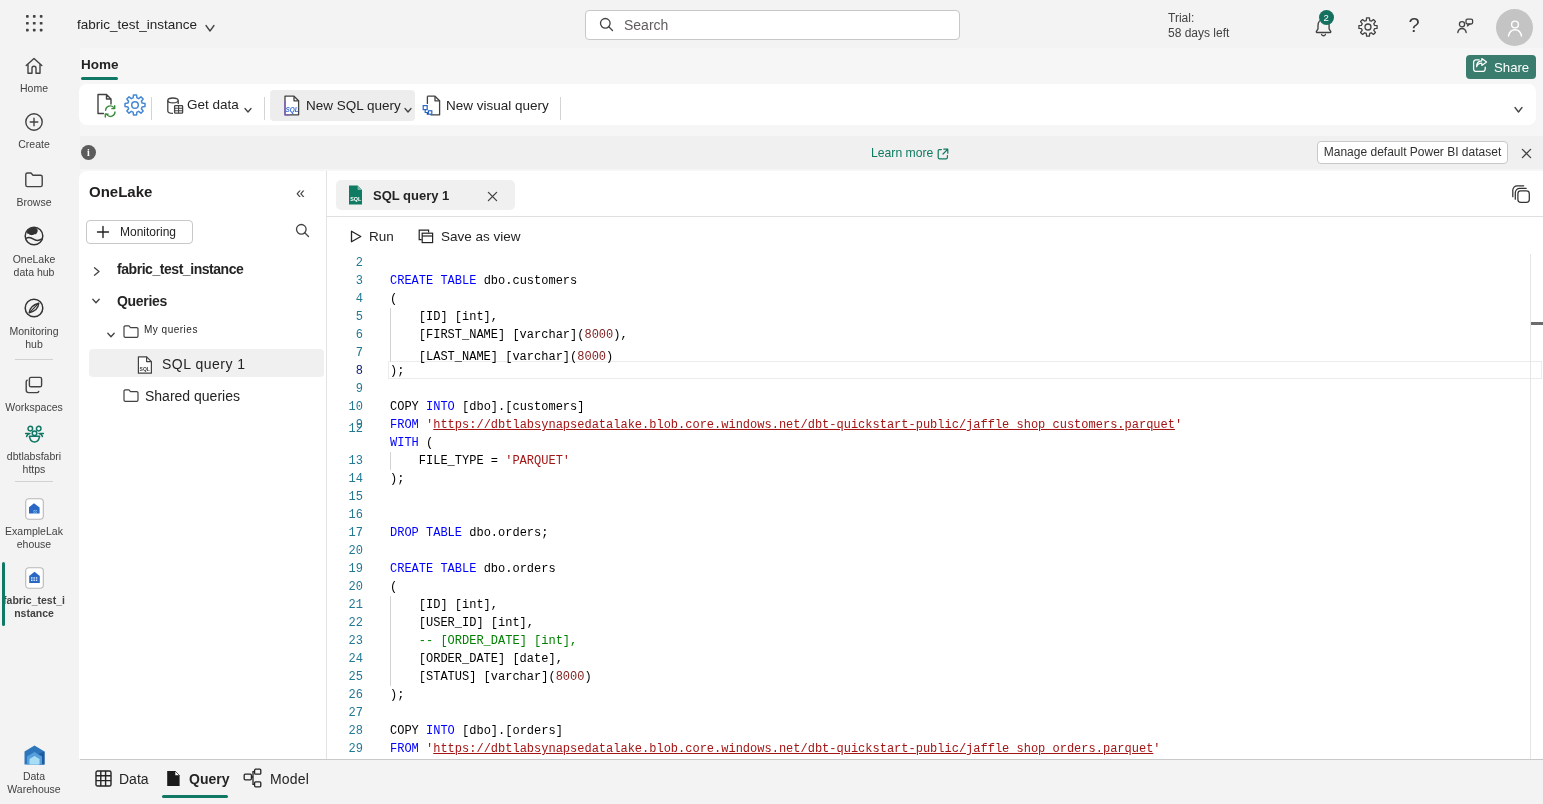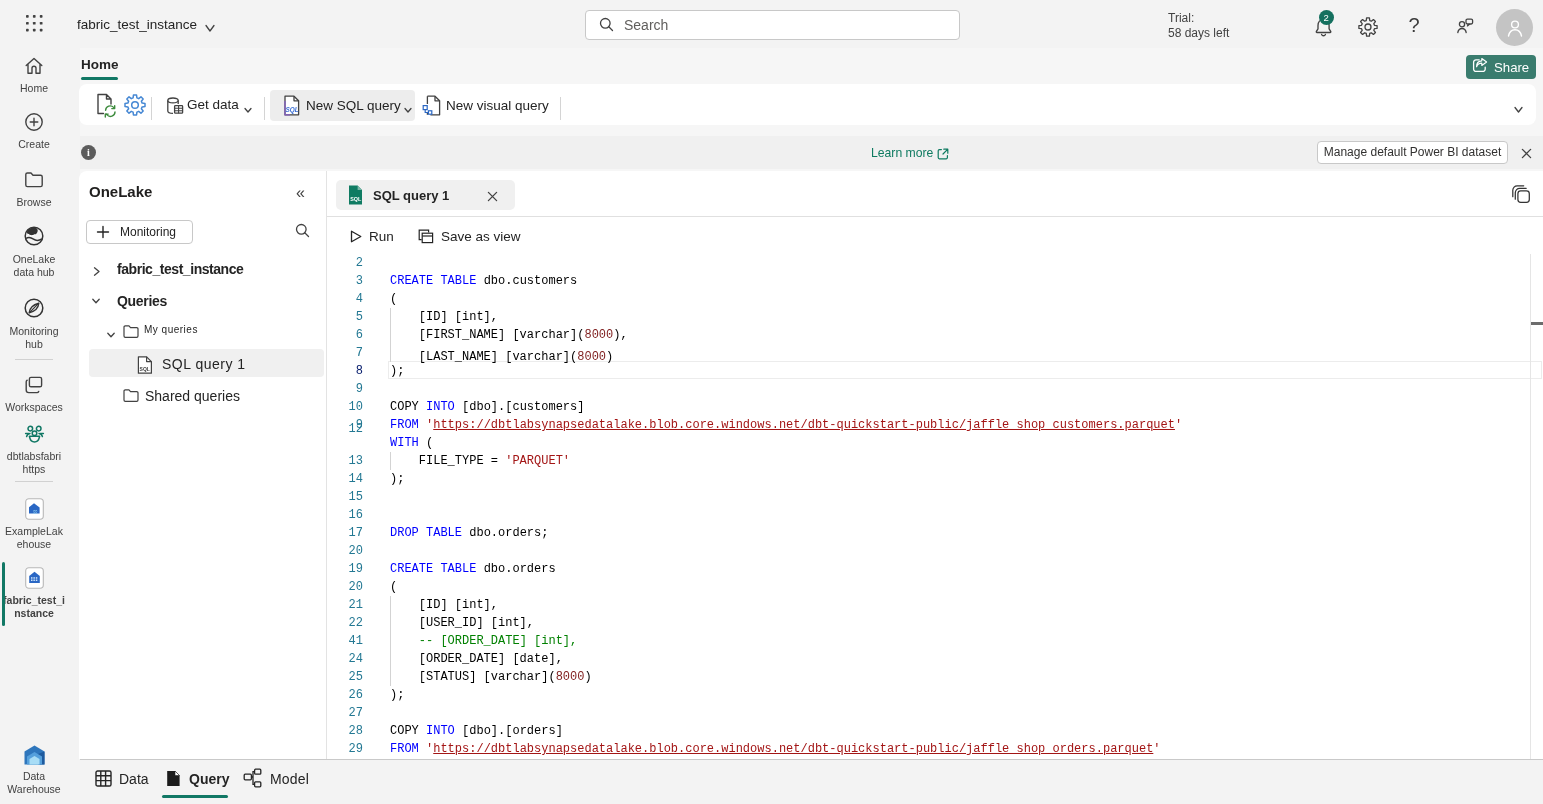--- a/index.html
+++ b/index.html
@@ -374,21 +374,21 @@
 <div class="cline" style="top:524px"><span class="kw">DROP</span> <span class="kw">TABLE</span> dbo.orders;</div>
 <div class="lnum" style="top:542px">20</div>
 <div class="lnum" style="top:560px">19</div>
 <div class="cline" style="top:560px"><span class="kw">CREATE</span> <span class="kw">TABLE</span> dbo.orders</div>
 <div class="lnum" style="top:578px">20</div>
 <div class="cline" style="top:578px">(</div>
 <div class="lnum" style="top:596px">21</div>
 <div class="cline" style="top:596px">    [ID] [int],</div>
 <div class="lnum" style="top:614px">22</div>
 <div class="cline" style="top:614px">    [USER_ID] [int],</div>
-<div class="lnum" style="top:632px">41</div>
+<div class="lnum" style="top:632px">23</div>
 <div class="cline" style="top:632px">    <span class="cm">-- [ORDER_DATE] [int],</span></div>
 <div class="lnum" style="top:650px">24</div>
 <div class="cline" style="top:650px">    [ORDER_DATE] [date],</div>
 <div class="lnum" style="top:668px">25</div>
 <div class="cline" style="top:668px">    [STATUS] [varchar](<span class="nu">8000</span>)</div>
 <div class="lnum" style="top:686px">26</div>
 <div class="cline" style="top:686px">);</div>
 <div class="lnum" style="top:704px">27</div>
 <div class="lnum" style="top:722px">28</div>
 <div class="cline" style="top:722px">COPY <span class="kw">INTO</span> [dbo].[orders]</div>

